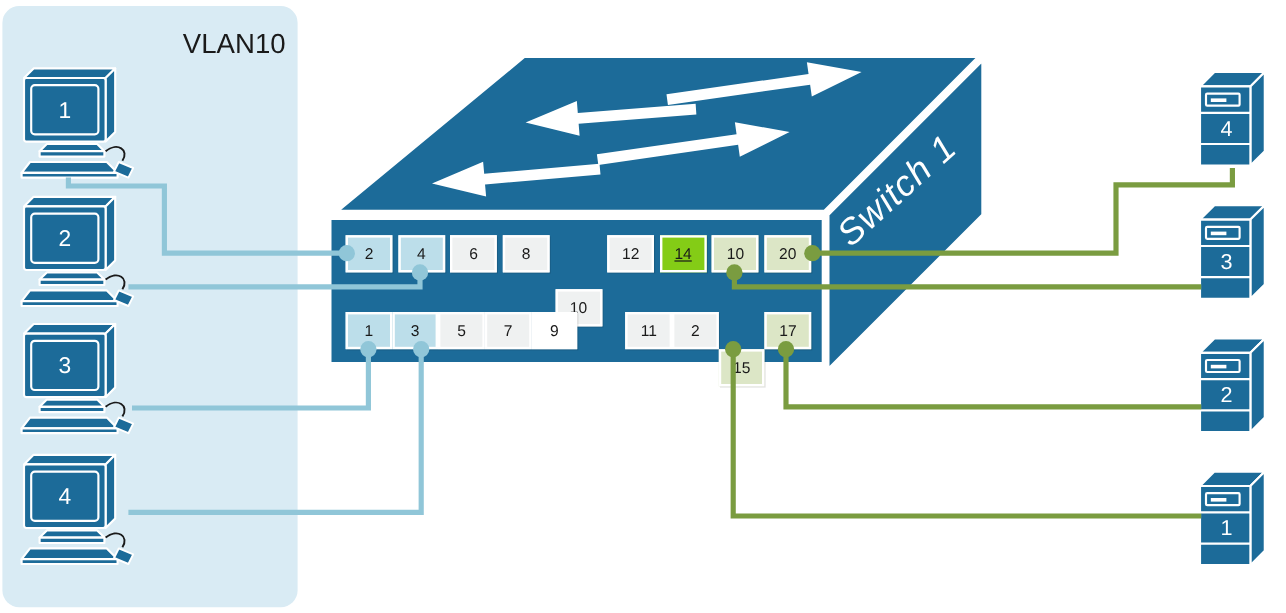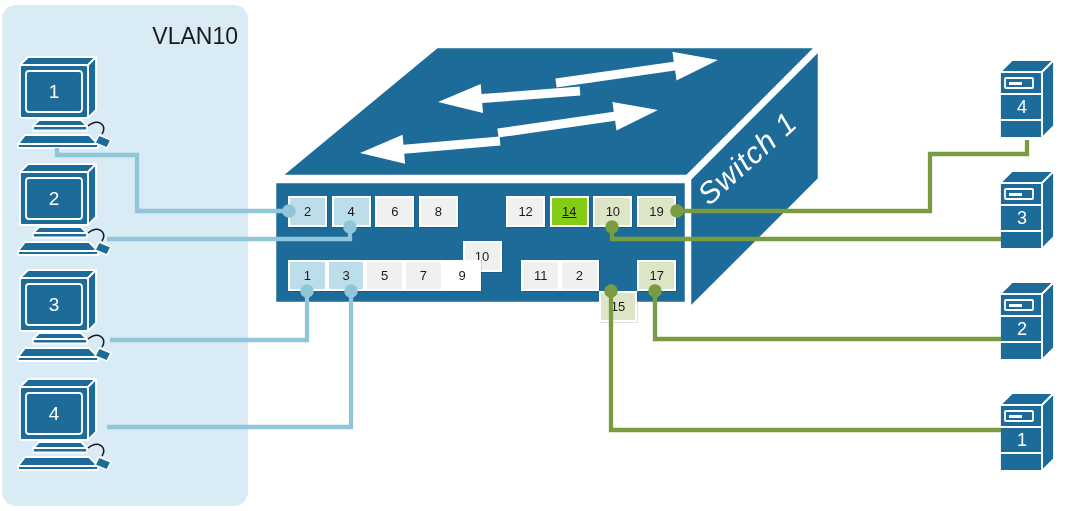--- a/index.html
+++ b/index.html
@@ -67,21 +67,21 @@
 
   <div class="port-row port-row-top">
       <div class="port" style="background: rgb(188, 222, 234);">2</div>
       <div class="port" style="background: rgb(188, 222, 234);">4</div>
       <div class="port" style="background: rgb(239, 241, 241);">6</div>
       <div class="port" style="background: rgb(239, 241, 241);">8</div>
       <div class="port" style="background: rgb(239, 241, 241); margin-top: 45px;">10</div>
       <div class="port" style="background: rgb(239, 241, 241);">12</div>
       <div class="port" style="background: #84cc16; text-decoration: underline;">14</div>
       <div class="port" style="background: rgb(220, 230, 198);">10</div>
-      <div class="port" style="background: rgb(220, 230, 198);">19</div>
+      <div class="port" style="background: rgb(220, 230, 198);">20</div>
     </div>
   <div class="port-row port-row-bottom">
       <div class="port" style="background: rgb(188, 222, 234);">1</div>
       <div class="port" style="background: rgb(188, 222, 234);">3</div>
       <div class="port" style="background: rgb(239, 241, 241);">5</div>
       <div class="port" style="background: rgb(239, 241, 241);">7</div>
       <div class="port" style="background: rgb(255, 255, 255);">9</div>
       <div class="port" style="background: rgb(239, 241, 241); margin-left: 40px;">11</div>
       <div class="port" style="background: rgb(239, 241, 241);">2</div>
       <div class="port" style="background: rgb(220, 230, 198); margin-top: 31px;">15</div>

